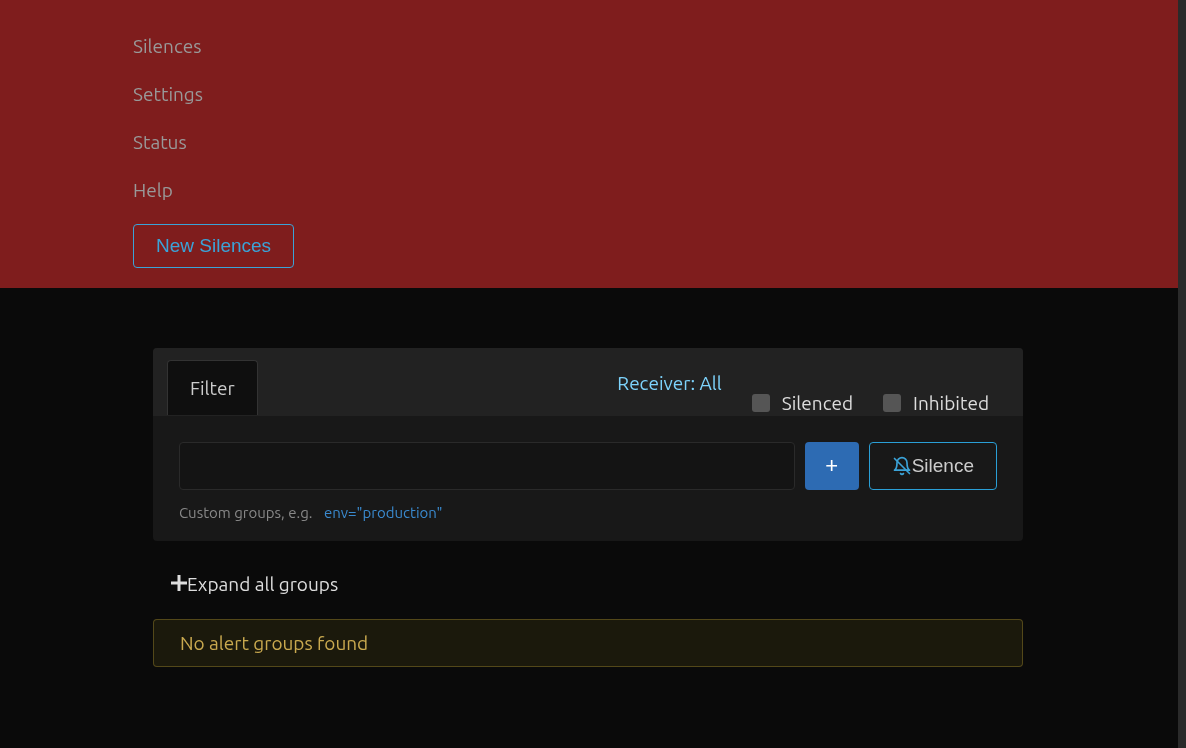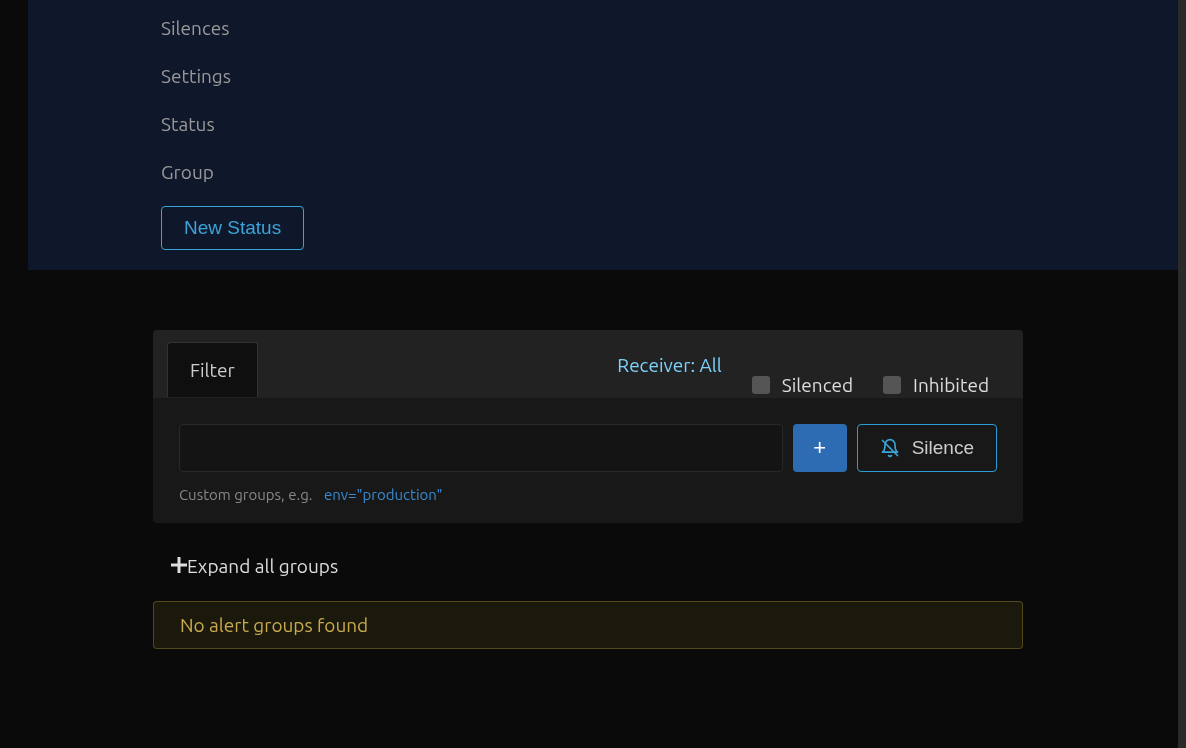--- a/index.html
+++ b/index.html
@@ -9,23 +9,22 @@
     }
     body {
       font-family: -apple-system, BlinkMacSystemFont, "Segoe UI", "Ubuntu", Roboto, sans-serif;
       background: #0a0a0a;
       color: #d4d4d4;
       width: 1186px;
       height: 748px;
       overflow: hidden;
     }
     .top-nav {
-      background: #0f172a;
-      padding: 4px 0 20px 0;
-      margin-left: 28px;
+      background: #7f1d1d;
+      padding: 22px 0 20px 0;
     }
     .nav-inner {
       padding-left: 133px;
     }
     .nav-link {
       color: #999;
       font-size: 19px;
       padding: 13px 0;
       cursor: pointer;
       display: block;
@@ -139,21 +138,20 @@
       height: 48px;
       padding: 0 22px;
       background: transparent;
       border: 1px solid #2a9fd6;
       border-radius: 4px;
       color: #ccc;
       font-size: 19px;
       cursor: pointer;
       display: flex;
       align-items: center;
-      gap: 12px;
     }
     .bell-icon {
       width: 20px;
       height: 20px;
       display: inline-block;
     }
     .hint-text {
       font-size: 15px;
       color: #888;
       margin-top: 14px;
@@ -197,22 +195,22 @@
     }
   </style>
 </head>
 <body>
 
 <div class="top-nav">
   <div class="nav-inner">
     <div class="nav-link">Silences</div>
     <div class="nav-link">Settings</div>
     <div class="nav-link">Status</div>
-    <div class="nav-link">Group</div>
-    <button class="new-silence-btn">New Status</button>
+    <div class="nav-link">Help</div>
+    <button class="new-silence-btn">New Silences</button>
   </div>
 </div>
 
 <div class="main-content">
   <div class="panel">
     <div class="tab-bar">
       <div class="tabs">
         <div class="tab active">Filter</div>
       </div>
       <div class="tab-right">

